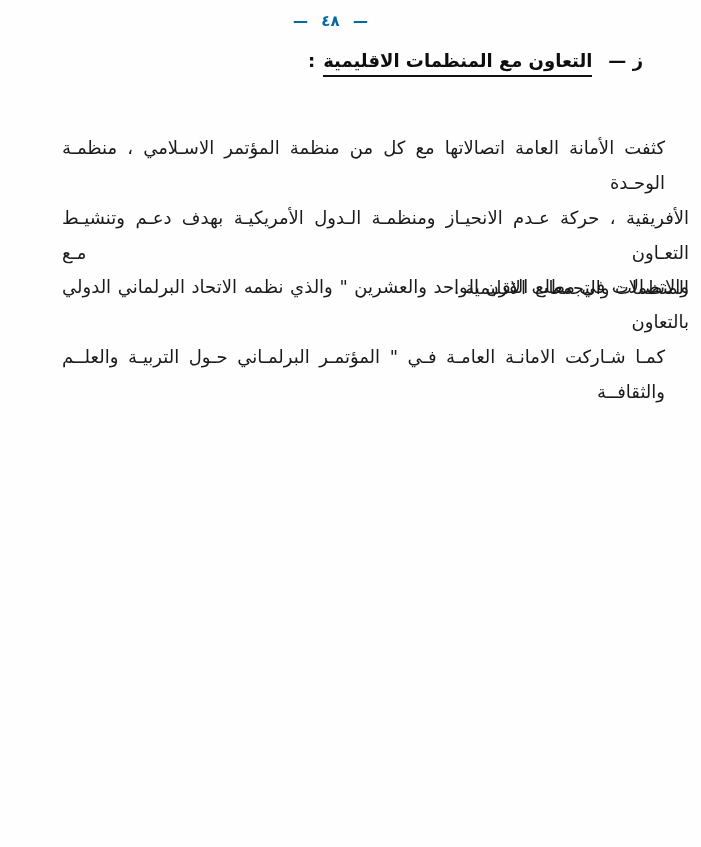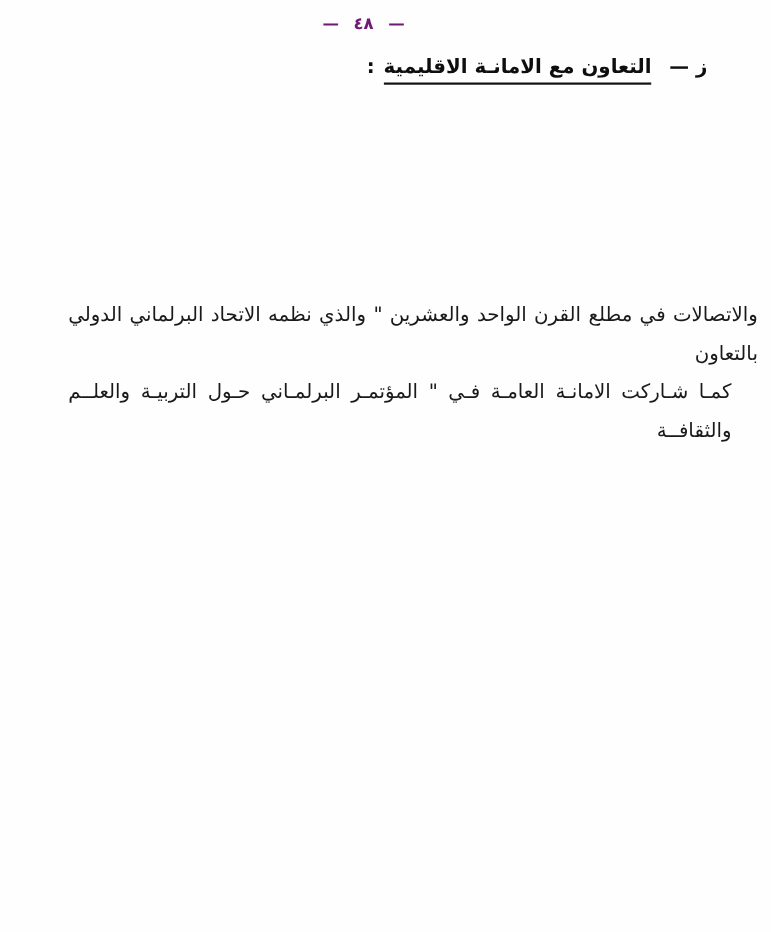--- a/index.html
+++ b/index.html
@@ -21,21 +21,21 @@
     position: absolute;
     top: 12px;
     left: 0;
     right: 40px;
     text-align: center;
     direction: ltr;
     font-size: 15px;
     font-weight: bold;
     word-spacing: 8px;
     letter-spacing: 1px;
-    color: #701a75;
+    color: #0369a1;
   }
   .heading {
     position: absolute;
     top: 50px;
     right: 58px;
     direction: rtl;
     unicode-bidi: embed;
     font-size: 18px;
     font-weight: bold;
     color: #0e0e0e;
@@ -79,22 +79,27 @@
   }
 </style>
 </head>
 <body>
 
 <div class="page">
 
   <div class="page-number">— ٤٨ —</div>
 
   <div class="heading">
-    <span class="h-marker">ز —</span><span class="h-title">التعاون مع الامانـة الاقليمية</span><span class="h-colon">:</span>
+    <span class="h-marker">ز —</span><span class="h-title">التعاون مع المنظمات الاقليمية</span><span class="h-colon">:</span>
   </div>
 
+  <div class="body-text para-1">
+    <div class="line indent">كثفت الأمانة العامة اتصالاتها مع كل من منظمة المؤتمر الاسـلامي ، منظمـة الوحـدة</div>
+    <div class="line">الأفريقية ، حركة عـدم الانحيـاز ومنظمـة الـدول الأمريكيـة بهدف دعـم وتنشيـط التعـاون مـع</div>
+    <div class="line last">المنظمات والتجمعات الاقليمية .</div>
+  </div>
 
   <div class="body-text para-2">
     <div class="line">والاتصالات في مطلع القرن الواحد والعشرين " والذي نظمه الاتحاد البرلماني الدولي بالتعاون</div>
     <div class="line indent">كمـا شـاركت الامانـة العامـة فـي " المؤتمـر البرلمـاني حـول التربيـة والعلــم والثقافــة</div>
   </div>
 
 </div>
 
 </body></html>

